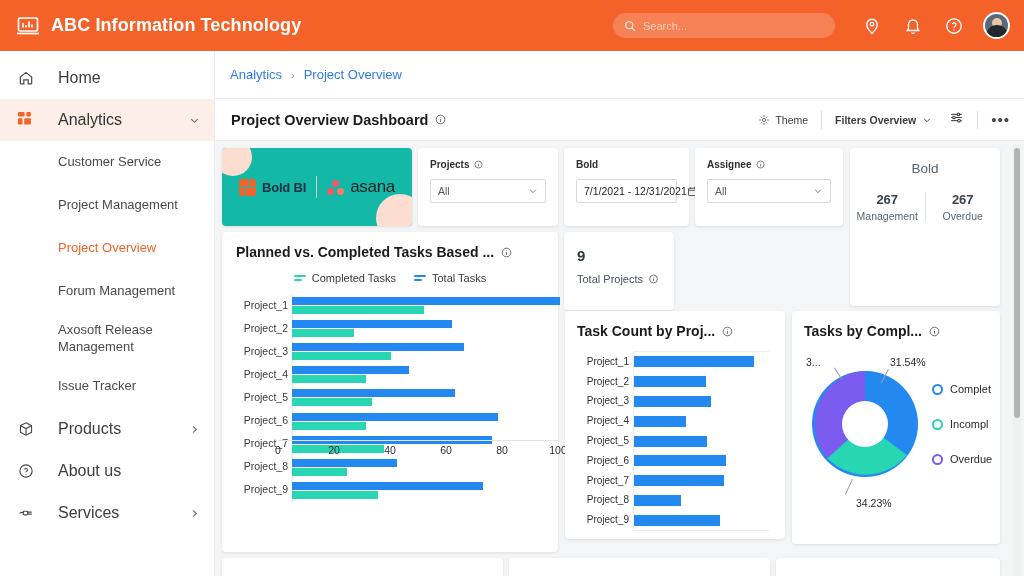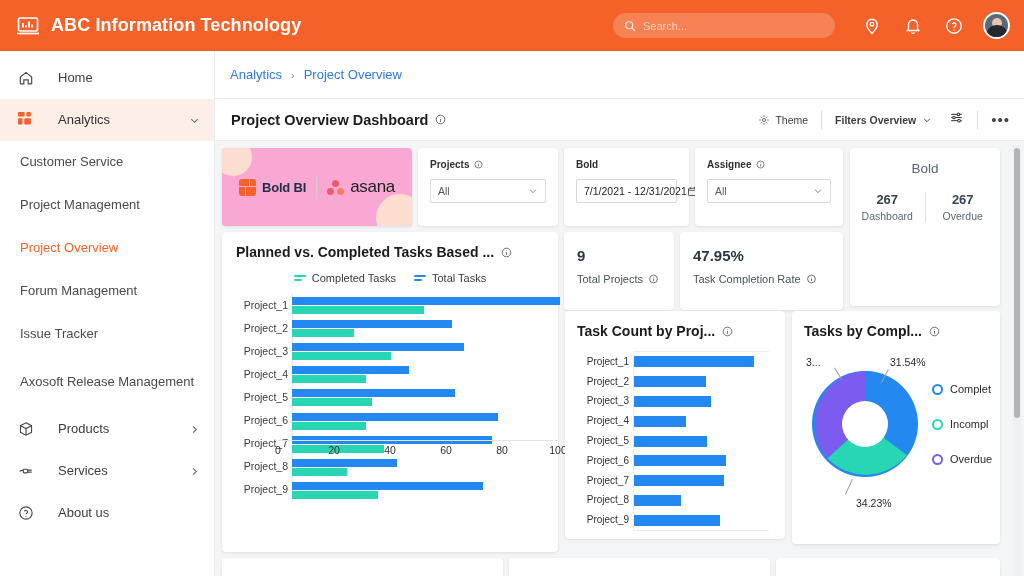--- a/index.html
+++ b/index.html
@@ -60,26 +60,26 @@
     width: 215px; flex: 0 0 215px; background: #ffffff;
     border-right: 1px solid #ececec; padding-top: 6px; overflow: hidden;
   }
   .nav-item {
     display: flex; align-items: center; height: 42px;
     padding: 0 14px 0 18px; cursor: pointer; position: relative;
   }
   .nav-item .nico { width: 20px; flex: 0 0 20px; display: flex; align-items: center; }
   .nav-item .nico svg { width: 16px; height: 16px; color: #4a4a4a; }
   .nav-label {
-    font-size: 13px; color: #3d3d3d; margin-left: 20px; flex: 1; line-height: 1.25;
+    font-size: 16px; color: #3d3d3d; margin-left: 20px; flex: 1; line-height: 1.25;
   }
   .nav-item.active { background: #fdeee7; }
   .nav-item.active .nav-label { color: #333; }
   .chev { width: 11px; height: 11px; color: #6b6b6b; flex: 0 0 11px; }
-  .nav-sub { padding-left: 20px; height: 43px; display: flex; align-items: center; cursor: pointer; }
+  .nav-sub { padding-left: 58px; height: 43px; display: flex; align-items: center; cursor: pointer; }
   .nav-sub span { font-size: 13px; color: #4a4a4a; line-height: 1.3; }
   .nav-sub.current span { color: #f4622a; }
   .nav-sub.two-line { height: 52px; }
 
   
   .main { flex: 1; min-width: 0; display: flex; flex-direction: column; background: #ffffff; }
   .breadcrumb {
     height: 47px; flex: 0 0 47px; display: flex; align-items: center;
     padding-left: 15px; gap: 9px; background: #fff;
   }
@@ -116,21 +116,21 @@
   }
   .card {
     background: #fff; border-radius: 4px; box-shadow: 0 1px 3px rgba(0,0,0,.10);
     position: absolute;
   }
   .card-title { font-size: 14px; font-weight: bold; color: #1b1b1b; }
 
   
   .logo-card {
     left: 7px; top: 7px; width: 190px; height: 78px;
-    background: #f9a8d4; display: flex; align-items: center; justify-content: center;
+    background: #14b8a6; display: flex; align-items: center; justify-content: center;
     overflow: hidden;
   }
   .logo-card .blob1 {
     position: absolute; width: 38px; height: 38px; border-radius: 50%;
     background: #fbded0; left: -8px; top: -10px;
   }
   .logo-card .blob2 {
     position: absolute; width: 48px; height: 48px; border-radius: 50%;
     background: #fbded0; right: -12px; bottom: -16px;
   }
@@ -327,64 +327,64 @@
       </div>
       <div class="nav-sub">
         <span>Project Management</span>
       </div>
       <div class="nav-sub current">
         <span>Project Overview</span>
       </div>
       <div class="nav-sub">
         <span>Forum Management</span>
       </div>
+      <div class="nav-sub two-line">
+        <span>Axosoft Release Management</span>
+      </div>
       <div class="nav-sub">
         <span>Issue Tracker</span>
-      </div>
-      <div class="nav-sub two-line">
-        <span>Axosoft Release Management</span>
       </div>
 
       <div class="nav-item">
         <span class="nico">
           <svg viewBox="0 0 24 24" fill="none" stroke="currentColor" stroke-width="1.7">
             <path d="M12 2.8 20.3 7v10L12 21.2 3.7 17V7z"></path>
             <path d="M3.7 7 12 11.4 20.3 7"></path>
             <path d="M12 11.4v9.8"></path>
           </svg>
         </span>
         <span class="nav-label">Products</span>
         <svg class="chev" viewBox="0 0 24 24" fill="none" stroke="currentColor" stroke-width="2.4">
           <polyline points="9,5 16,12 9,19"></polyline>
         </svg>
       </div>
 
       <div class="nav-item">
         <span class="nico">
           <svg viewBox="0 0 24 24" fill="none" stroke="currentColor" stroke-width="1.7">
+            <circle cx="12" cy="12" r="9.2"></circle>
+            <path d="M9.8 9.6a2.4 2.4 0 0 1 4.6.8c0 1.6-2.3 2-2.3 3.6"></path>
+            <circle cx="12.05" cy="17" r=".85" fill="currentColor" stroke="none"></circle>
+          </svg>
+        </span>
+        <span class="nav-label">About us</span>
+      </div>
+
+      <div class="nav-item">
+        <span class="nico">
+          <svg viewBox="0 0 24 24" fill="none" stroke="currentColor" stroke-width="1.7">
             <path d="M2.5 12.5c1.8-1.6 3.6-1.8 5.4-1.2"></path>
             <rect x="8" y="9.3" width="6.5" height="5.6" rx="1.3"></rect>
             <path d="M15 10.6h5.6M15 13.6h5.6"></path>
           </svg>
         </span>
         <span class="nav-label">Services</span>
         <svg class="chev" viewBox="0 0 24 24" fill="none" stroke="currentColor" stroke-width="2.4">
           <polyline points="9,5 16,12 9,19"></polyline>
         </svg>
-      </div>
-
-      <div class="nav-item">
-        <span class="nico">
-          <svg viewBox="0 0 24 24" fill="none" stroke="currentColor" stroke-width="1.7">
-            <circle cx="12" cy="12" r="9.2"></circle>
-            <path d="M9.8 9.6a2.4 2.4 0 0 1 4.6.8c0 1.6-2.3 2-2.3 3.6"></path>
-            <circle cx="12.05" cy="17" r=".85" fill="currentColor" stroke="none"></circle>
-          </svg>
-        </span>
-        <span class="nav-label">About us</span>
       </div>
     </div>
 
     <div class="main">
 
       <div class="breadcrumb">
         <span class="bc-link">Analytics</span>
         <span class="bc-sep">›</span>
         <span class="bc-link">Project Overview</span>
       </div>
@@ -508,52 +508,41 @@
               <polyline points="5,9 12,16 19,9"></polyline>
             </svg>
           </div>
         </div>
 
         <div class="card tasks-card">
           <div class="tasks-head">Bold</div>
           <div class="kpi-grid">
             <div class="kpi-cell">
               <div class="kpi-num">267</div>
-              <div class="kpi-lbl">Dashboard</div>
+              <div class="kpi-lbl">Management</div>
             </div>
             <div class="kpi-cell bordered">
               <div class="kpi-num">267</div>
               <div class="kpi-lbl">Overdue</div>
             </div>
           </div>
         </div>
 
         <div class="card small-kpi sk-projects">
           <div class="sk-num">9</div>
           <div class="sk-lbl">
             <span>Total Projects</span>
             <svg class="info-ico" viewBox="0 0 24 24" fill="none" stroke="currentColor" stroke-width="2">
               <circle cx="12" cy="12" r="9.4"></circle>
               <line x1="12" y1="11" x2="12" y2="17"></line>
               <circle cx="12" cy="7.4" r="1" fill="currentColor" stroke="none"></circle>
             </svg>
           </div>
         </div>
 
-        <div class="card small-kpi sk-rate">
-          <div class="sk-num">47.95%</div>
-          <div class="sk-lbl">
-            <span>Task Completion Rate</span>
-            <svg class="info-ico" viewBox="0 0 24 24" fill="none" stroke="currentColor" stroke-width="2">
-              <circle cx="12" cy="12" r="9.4"></circle>
-              <line x1="12" y1="11" x2="12" y2="17"></line>
-              <circle cx="12" cy="7.4" r="1" fill="currentColor" stroke="none"></circle>
-            </svg>
-          </div>
-        </div>
 
         <div class="card bigchart">
           <div class="bc-head">
             <span class="card-title">Planned vs. Completed Tasks Based ...</span>
             <svg class="info-ico" viewBox="0 0 24 24" fill="none" stroke="currentColor" stroke-width="1.9">
               <circle cx="12" cy="12" r="9.4"></circle>
               <line x1="12" y1="11" x2="12" y2="17"></line>
               <circle cx="12" cy="7.4" r=".9" fill="currentColor" stroke="none"></circle>
             </svg>
           </div>

